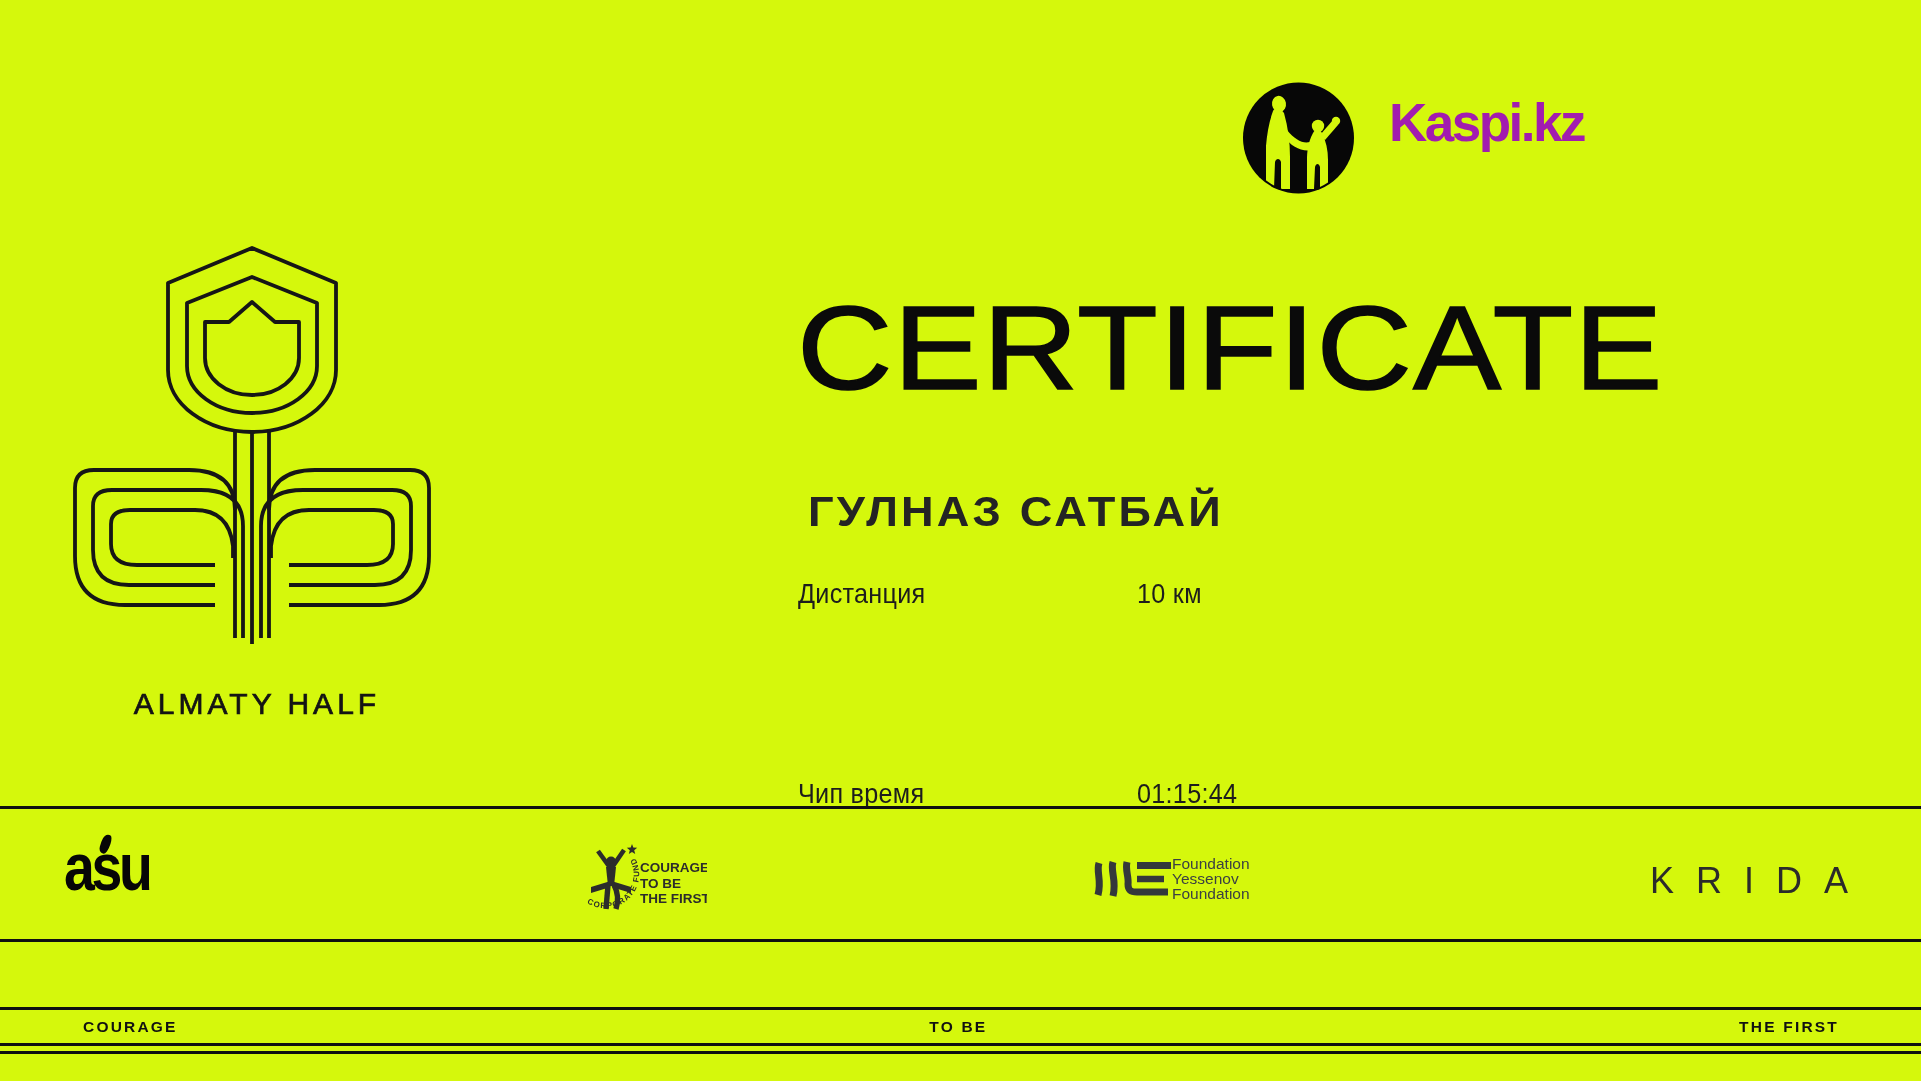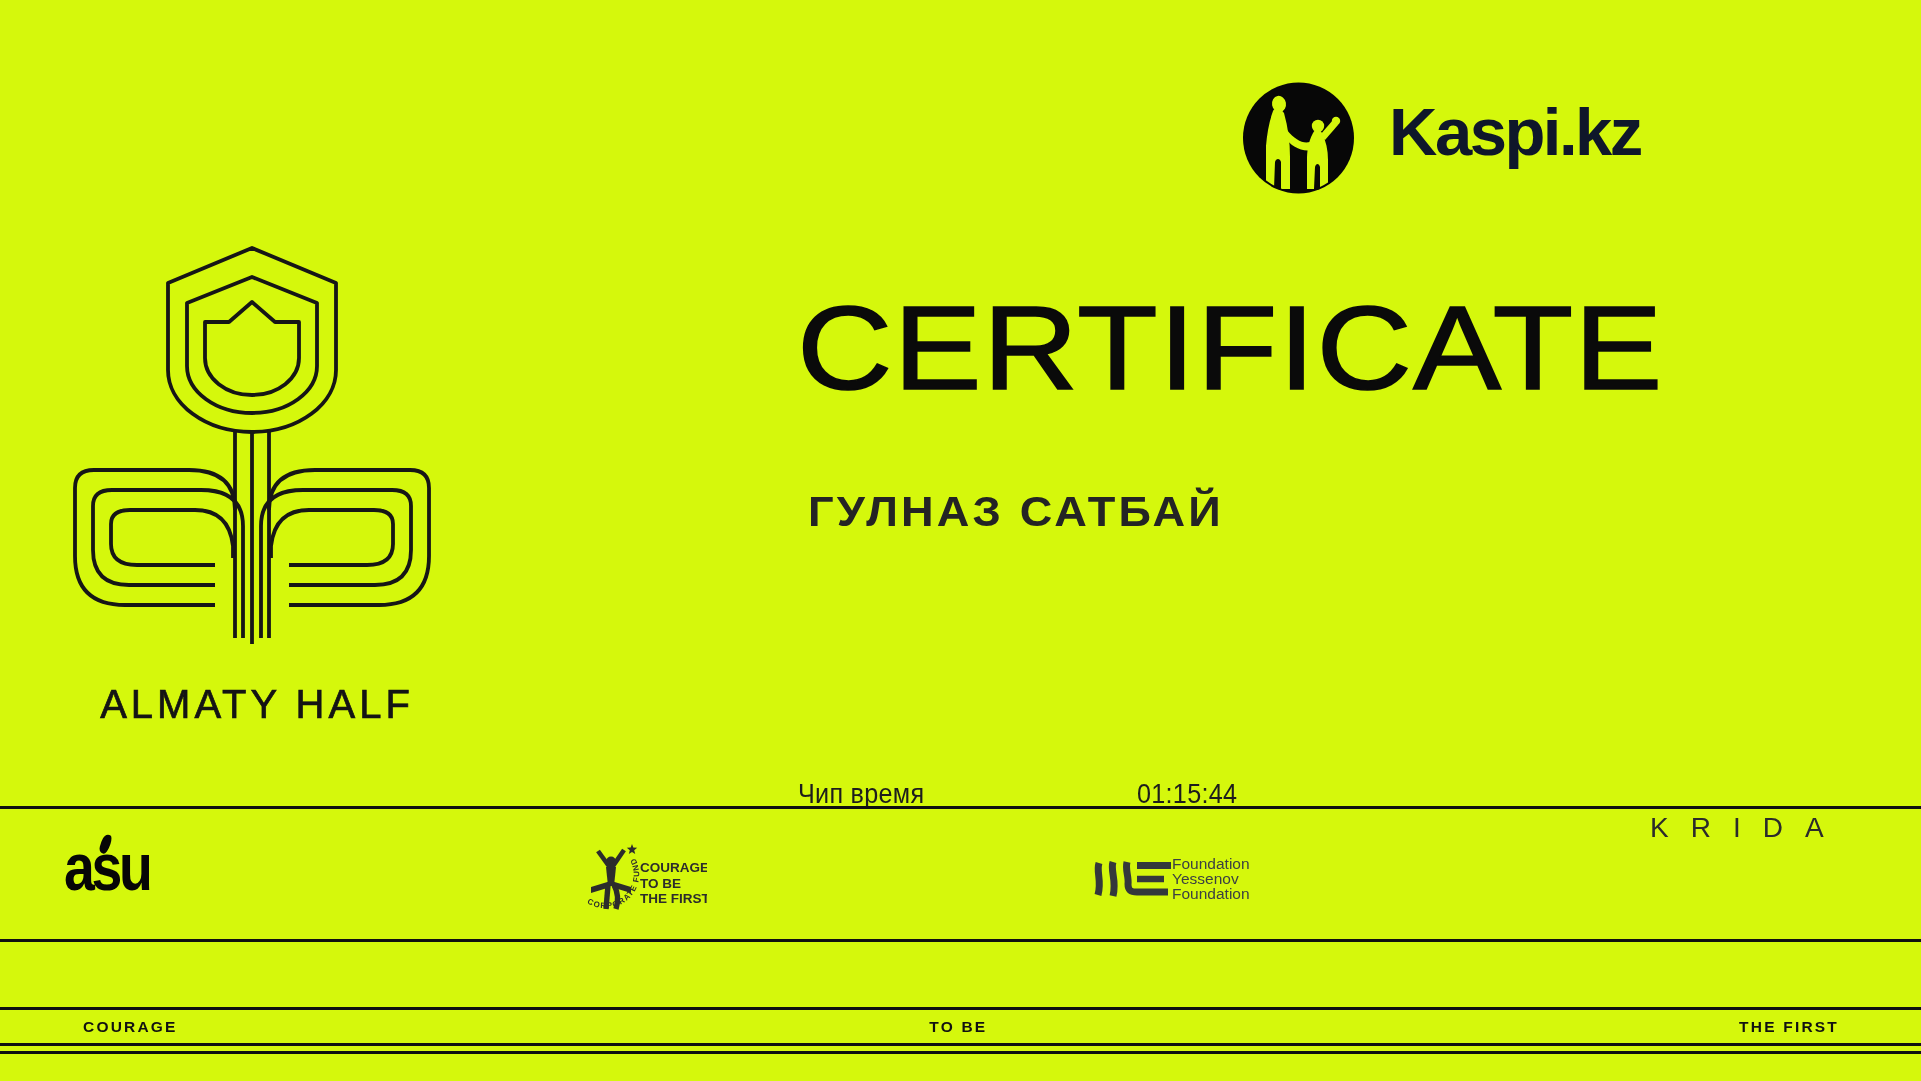--- a/index.html
+++ b/index.html
@@ -2,26 +2,26 @@
 <html><head>
 <meta charset="utf-8">
 <style>
   html,body{margin:0;padding:0;}
   .canvas{position:relative;width:1921px;height:1081px;background:#D5F80C;overflow:hidden;
           font-family:"Liberation Sans","DejaVu Sans",sans-serif;color:#0a0a0a;}
   .abs{position:absolute;}
 
   
   .kaspi{left:1243px;top:82px;width:470px;height:120px;}
-  .kaspi-word{position:absolute;left:146px;top:11px;font-size:67px;font-weight:700;
-              letter-spacing:-2.5px;color:#0f172a;line-height:1.15;white-space:nowrap;}
+  .kaspi-word{position:absolute;left:146px;top:11px;font-size:53px;font-weight:700;
+              letter-spacing:-2.5px;color:#a21caf;line-height:1.15;white-space:nowrap;}
 
   
   .tulip{left:67px;top:246px;}
-  .event-name{left:57px;top:681px;width:400px;text-align:center;font-size:40px;font-weight:500;
+  .event-name{left:57px;top:681px;width:400px;text-align:center;font-size:30px;font-weight:500;
               letter-spacing:4px;color:#141414;line-height:46px;-webkit-text-stroke:0.7px #141414;
               white-space:nowrap;}
 
   
   .cert-title{left:797px;top:289px;font-size:118px;font-weight:400;letter-spacing:1px;
               line-height:1;color:#0a0a0a;-webkit-text-stroke:1.5px #0a0a0a;
               transform:scaleX(1.12);transform-origin:0 0;white-space:nowrap;}
   .pname{left:808px;top:487px;font-size:43px;font-weight:700;letter-spacing:3px;color:#242424;
          transform:scaleX(1.05);transform-origin:0 0;white-space:nowrap;}
   .stats{left:798px;top:576px;width:900px;height:235px;font-size:28px;color:#1d1d1d;}
@@ -34,21 +34,21 @@
   .hline{left:0;width:1921px;height:3px;background:#101010;}
 
   
   .asu{left:64px;top:830px;font-size:66px;font-weight:700;letter-spacing:-4px;color:#060606;
        transform:scaleX(0.84);transform-origin:0 0;line-height:1.15;}
   .asu-mark{position:absolute;left:44px;top:4px;width:11px;height:20px;background:#060606;
             border-radius:70% 30% 55% 45%/55% 45% 70% 30%;transform:rotate(20deg);}
   .courage{left:575px;top:841px;}
   .yessenov{left:1093px;top:857px;width:300px;height:50px;}
   .ytext{position:absolute;left:79px;top:0;font-size:15.5px;line-height:14.8px;color:#3b4043;}
-  .krida{left:1650px;top:812px;font-size:28px;font-weight:400;letter-spacing:22px;color:#2b2b2b;
+  .krida{left:1650px;top:860px;font-size:36px;font-weight:400;letter-spacing:22px;color:#2b2b2b;
          white-space:nowrap;}
 
   
   .footer{left:0;top:1010px;width:1921px;height:33px;display:flex;align-items:center;
           justify-content:space-between;box-sizing:border-box;padding:0 82px 0 83px;
           font-size:15.5px;font-weight:700;letter-spacing:2.2px;color:#111;}
 </style>
 </head>
 <body>
 
@@ -105,20 +105,24 @@
   </svg>
 
   <div class="abs event-name">
     <div>ALMATY HALF</div>
   </div>
 
   <div class="abs cert-title">CERTIFICATE</div>
   <div class="abs pname">ГУЛНАЗ САТБАЙ</div>
 
   <div class="abs stats">
+    <div class="srow" style="top:0">
+      <span class="l">Дистанция</span>
+      <span class="v">10 км</span>
+    </div>
     <div class="srow" style="top:200px">
       <span class="l">Чип время</span>
       <span class="v">01:15:44</span>
     </div>
   </div>
 
   <div class="abs hline" style="top:806px"></div>
   <div class="abs hline" style="top:939px"></div>
   <div class="abs hline" style="top:1007px"></div>
   <div class="abs hline" style="top:1043px"></div>

